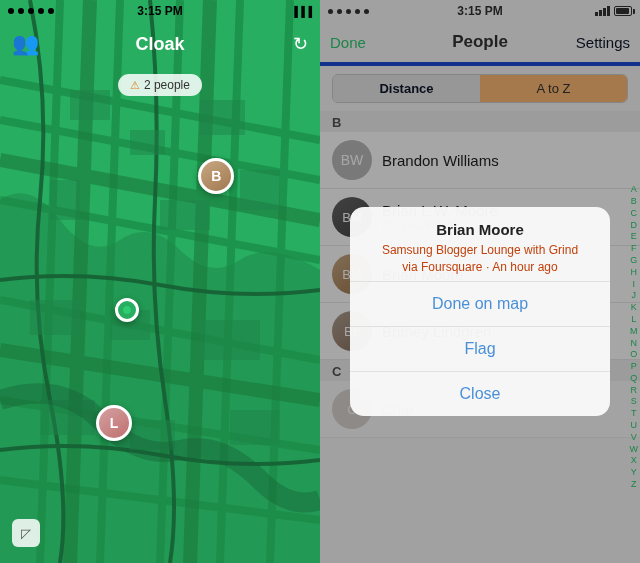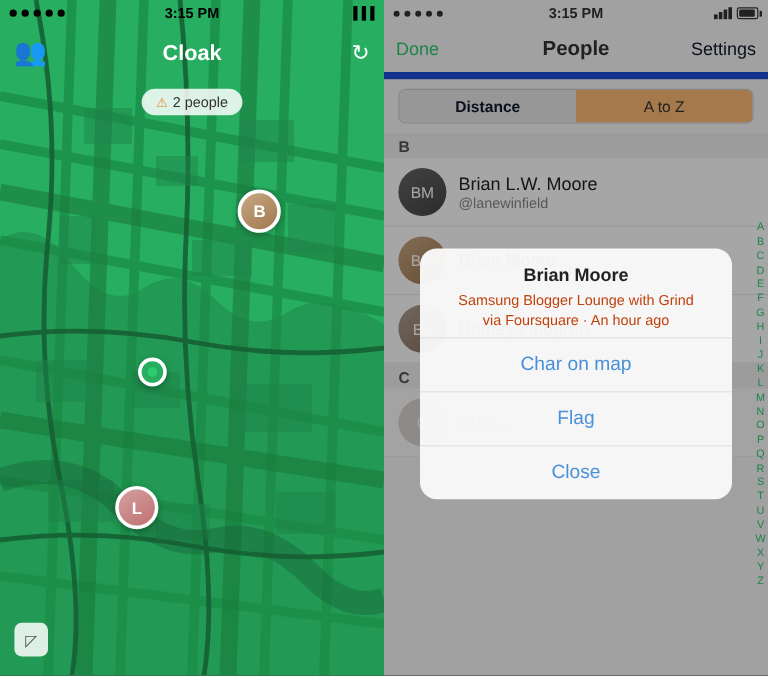--- a/index.html
+++ b/index.html
@@ -242,21 +242,21 @@
     .battery-fill-right {
       height: 6px;
       background: #333;
       border-radius: 1px;
       margin: 0 1px;
     }
 
     .nav-bar-right {
       height: 44px;
       background: #f7f7f7;
-      border-bottom: 6px solid #1d4ed8;
+      border-bottom: 4px solid #1d4ed8;
       display: flex;
       align-items: center;
       justify-content: center;
       flex-shrink: 0;
       position: relative;
     }
     .nav-done {
       position: absolute;
       left: 10px;
       font-size: 15px;
@@ -540,20 +540,28 @@
 
   <div class="segment-control">
     <div class="segment-btn">Distance</div>
     <div class="segment-btn active">A to Z</div>
   </div>
 
   <div class="people-list">
 
     <div class="section-header">B</div>
 
+    <div class="person-row">
+      <div class="person-avatar av-gray">
+        <span style="color:#fff; font-size:14px; font-weight:500;">BW</span>
+      </div>
+      <div class="person-info">
+        <div class="person-name">Brandon Williams</div>
+      </div>
+    </div>
 
     <div class="person-row">
       <div class="person-avatar av-dark" style="background: linear-gradient(145deg,#666,#444);">
         <span style="color:#fff; font-size:13px;">BM</span>
       </div>
       <div class="person-info">
         <div class="person-name">Brian L.W. Moore</div>
         <div class="person-sub">@lanewinfield</div>
       </div>
     </div>
@@ -616,19 +624,19 @@
       <span class="az-letter">Z</span>
     </div>
   </div>
 
   <div class="modal-overlay">
     <div class="modal-box">
       <div class="modal-header">
         <div class="modal-name">Brian Moore</div>
         <div class="modal-location">Samsung Blogger Lounge with Grind<br>via Foursquare · An hour ago</div>
       </div>
-      <div class="modal-action">Char on map</div>
+      <div class="modal-action">Done on map</div>
       <div class="modal-action">Flag</div>
       <div class="modal-action close-btn">Close</div>
     </div>
   </div>
 
 </div>
 
 </body></html>

